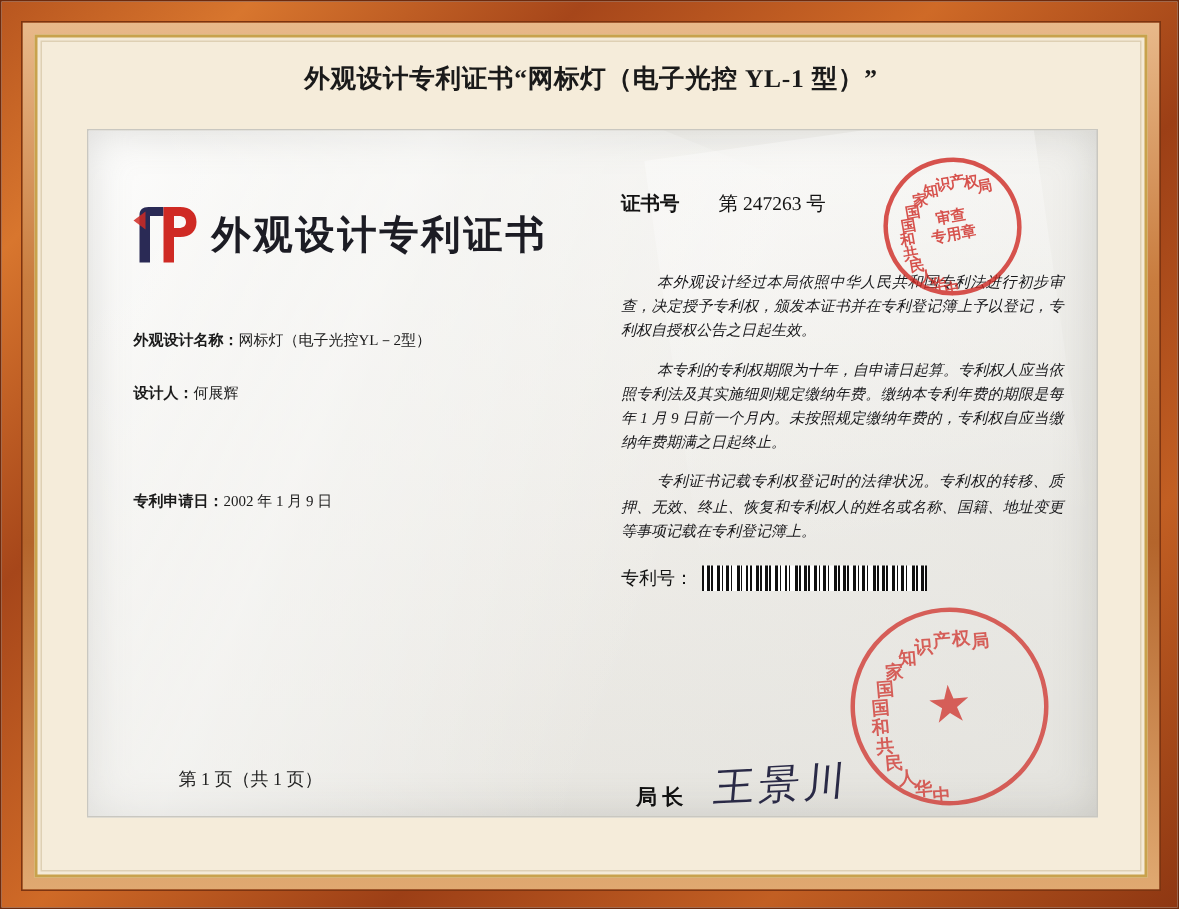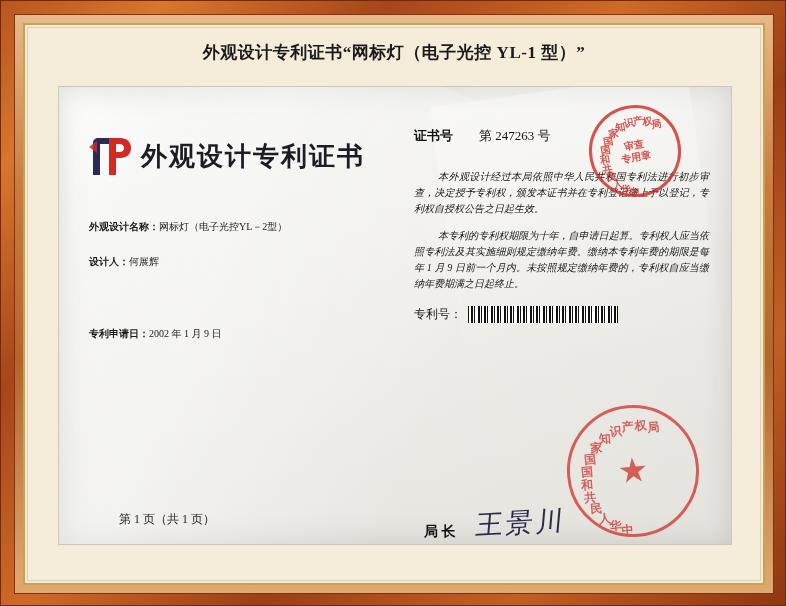--- a/index.html
+++ b/index.html
@@ -137,21 +137,21 @@
   
   #right-col {
     position: absolute;
     left: 355px; top: 40px;
     width: 295px;
   }
   #cert-no-row {
     font-size: 13px;
     color: #131313;
     white-space: nowrap;
-    margin-bottom: 24px;
+    margin-bottom: 36px;
   }
   #cert-no-row .cn-label { font-weight: bold; }
   #cert-no-row .cn-value { margin-left: 26px; }
 
   .para {
     font-size: 10px;
     line-height: 1.62;
     color: #17171a;
     text-align: justify;
     text-indent: 24px;
@@ -293,20 +293,21 @@
 
     <div id="page-note">第 1 页（共 1 页）</div>
 
     <div id="right-col">
       <div id="cert-no-row">
         <span class="cn-label">证书号</span><span class="cn-value">第 247263 号</span>
       </div>
 
       <p class="para">本外观设计经过本局依照中华人民共和国专利法进行初步审查，决定授予专利权，颁发本证书并在专利登记簿上予以登记，专利权自授权公告之日起生效。</p>
       <p class="para">本专利的专利权期限为十年，自申请日起算。专利权人应当依照专利法及其实施细则规定缴纳年费。缴纳本专利年费的期限是每年 1 月 9 日前一个月内。未按照规定缴纳年费的，专利权自应当缴纳年费期满之日起终止。</p>
+      <p class="para">专利证书记载专利权登记时的法律状况。专利权的转移、质押、无效、终止、恢复和专利权人的姓名或名称、国籍、地址变更等事项记载在专利登记簿上。</p>
 
       <div id="patent-no-line">
         <span>专利号：</span>
         <span id="barcode"></span>
       </div>
     </div>
 
     <div id="sig-row">
       <span id="sig-label">局 长</span>
       <span id="sig-hand">王景川</span>

